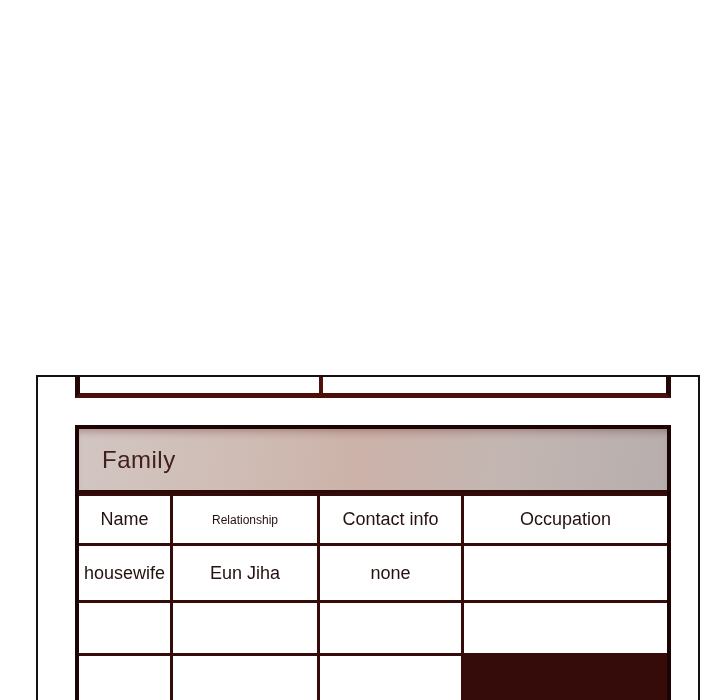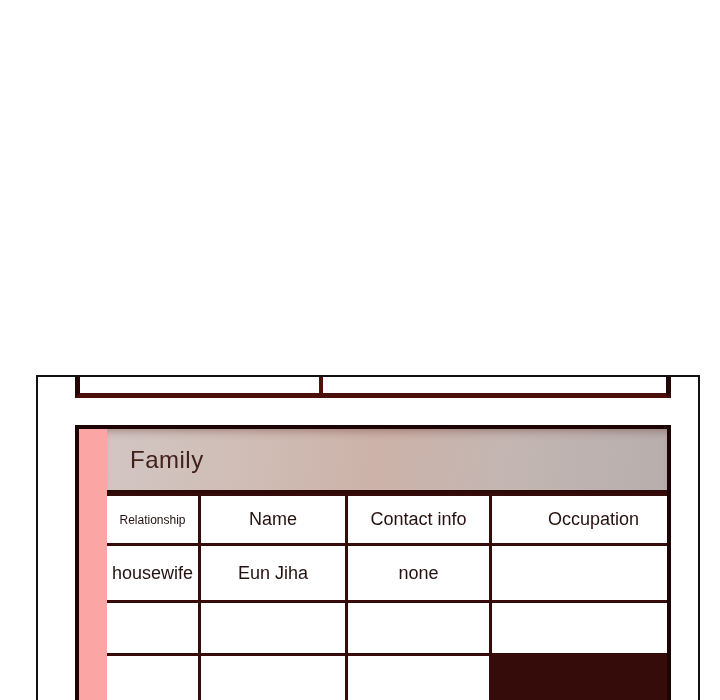--- a/index.html
+++ b/index.html
@@ -54,23 +54,22 @@
   
   .family-table {
     position: absolute;
     left: 75px;
     top: 425px;
     width: 596px;
     height: 275px;
     box-sizing: border-box;
     border: 4px solid #1c0404;
     border-bottom: none;
-    background: #fca5a5;
+    background: #701a75;
     overflow: hidden;
-    padding-left: 28px;
   }
   .ft-header {
     height: 61px;
     background: linear-gradient(100deg,
       #d2c6c3 0%,
       #cfbcb4 28%,
       #ccb2a9 48%,
       #c3b6b2 72%,
       #b7aead 100%);
     box-shadow: inset 0 7px 9px -5px rgba(80, 15, 8, 0.35);
@@ -118,22 +117,22 @@
   </div>
 
   <div class="family-table">
 
     <div class="ft-header">
       <span class="ft-title">Family</span>
     </div>
 
     <div class="ft-grid">
 
+      <div class="cell">Name</div>
       <div class="cell small">Relationship</div>
-      <div class="cell">Name</div>
       <div class="cell">Contact info</div>
       <div class="cell">Occupation</div>
 
       <div class="cell">housewife</div>
       <div class="cell">Eun Jiha</div>
       <div class="cell">none</div>
 
       <div class="cell"></div>
       <div class="cell"></div>
       <div class="cell"></div>

